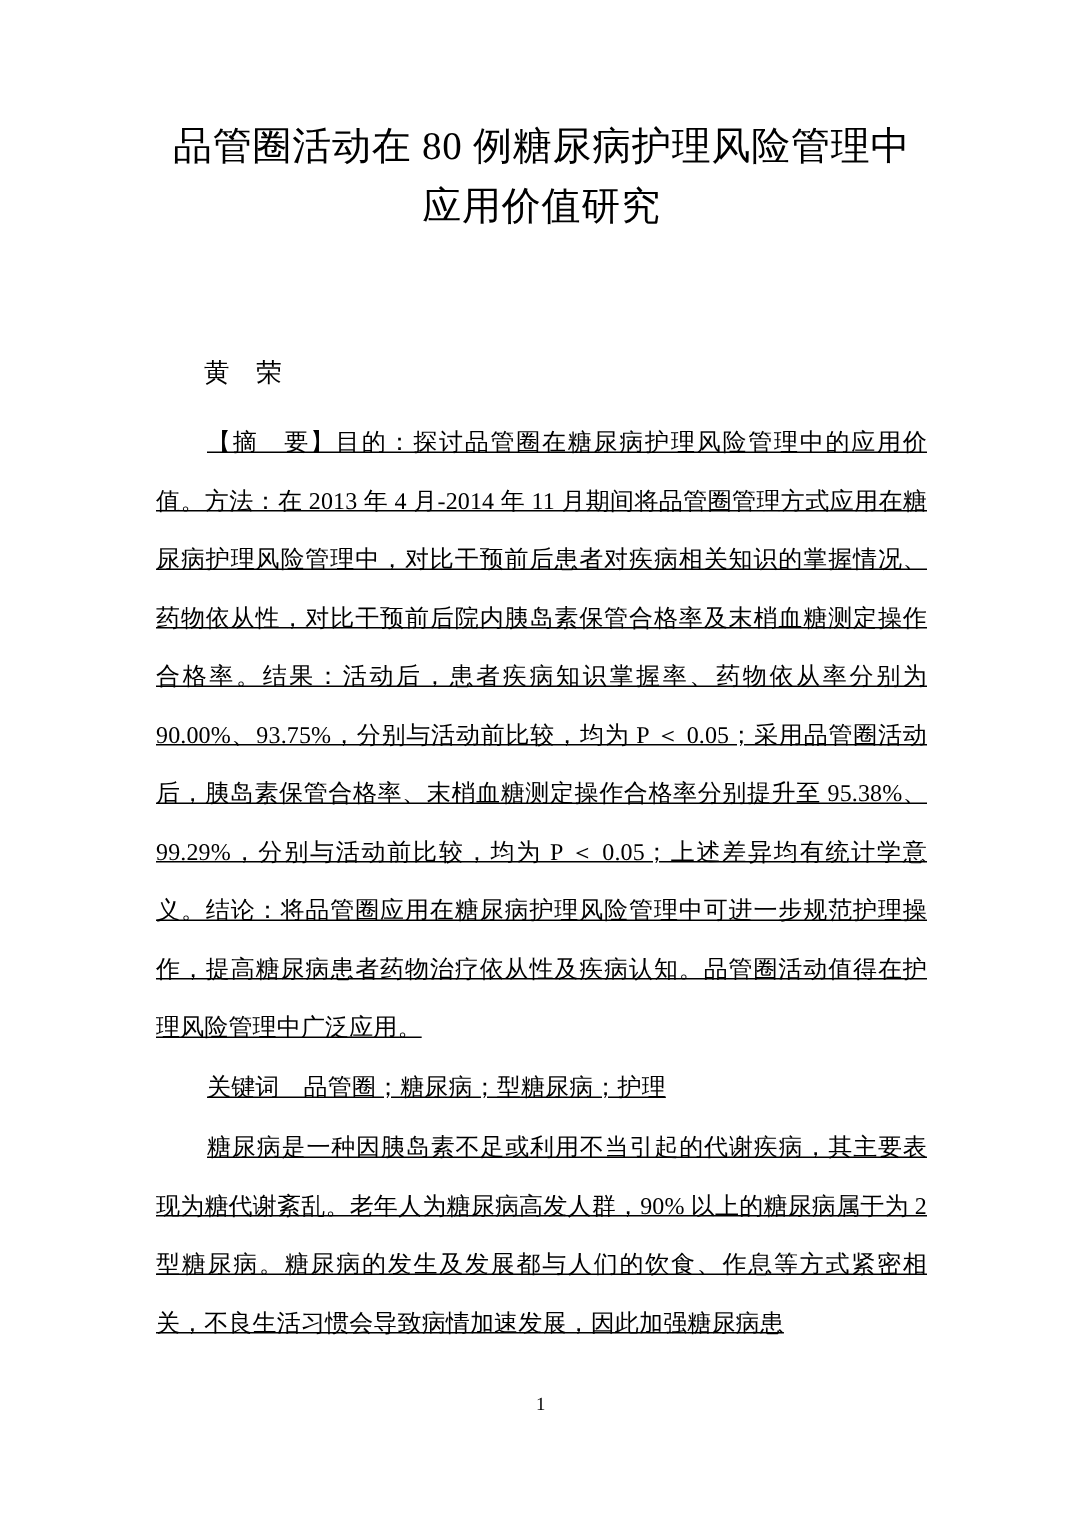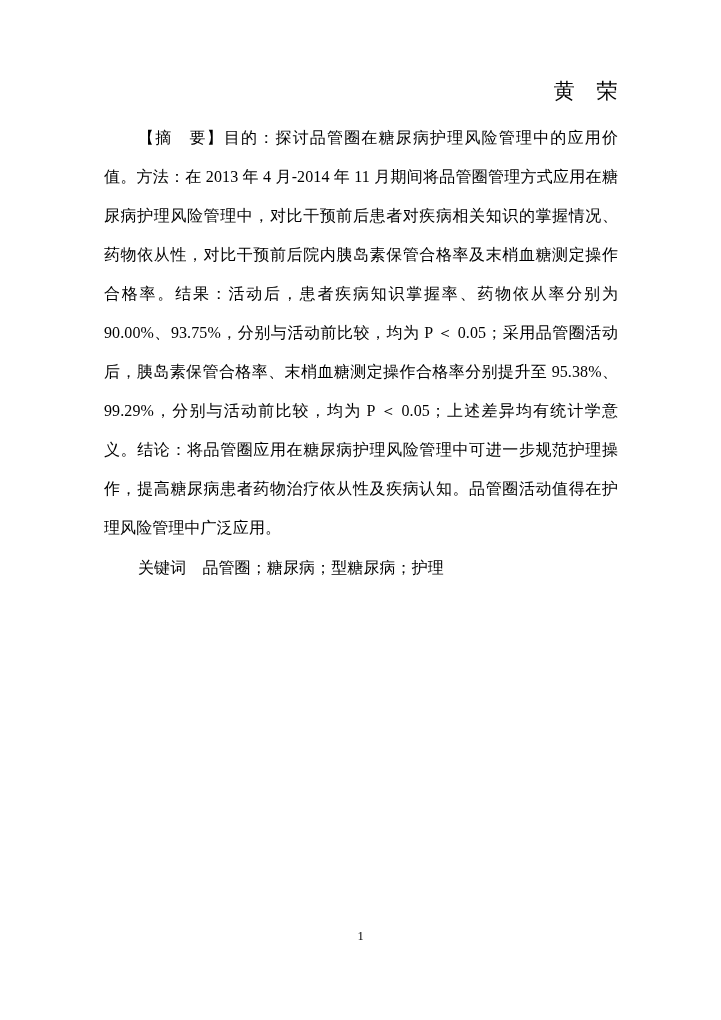--- a/index.html
+++ b/index.html
@@ -38,41 +38,41 @@
     letter-spacing: 0.5px;
     font-weight: 400;
     white-space: nowrap;
   }
 
   
   .author-block {
     padding-top: 72px;
   }
   .author-name {
-    font-size: 21px;
+    font-size: 17px;
     line-height: 38px;
     text-indent: 32px;
     letter-spacing: 0.4px;
-    text-align: right;
   }
   .affiliation {
     font-size: 15.5px;
     line-height: 38px;
     text-indent: 32px;
     letter-spacing: 0.4px;
   }
 
   
   .para {
     font-size: 16px;
     line-height: 39px;
     text-align: justify;
     text-justify: inter-ideograph;
     letter-spacing: 0.1px;
     margin: 0;
+    text-decoration: underline;
   }
   .para-indent-2 {
     text-indent: 34px;
   }
   .abstract {
     margin-top: 8px;
   }
   .keywords {
     margin-top: 1px;
   }
@@ -91,27 +91,32 @@
     line-height: 16px;
   }
 </style>
 </head>
 <body>
 
 <div class="page">
 
   <div class="page-body">
 
+    <div class="title-block">
+      <div class="title-line">品管圈活动在 80 例糖尿病护理风险管理中</div>
+      <div class="title-line">应用价值研究</div>
+    </div>
 
     <div class="author-block">
       <div class="author-name">黄　荣</div>
     </div>
 
     <p class="para para-indent-2 abstract">【摘　要】目的：探讨品管圈在糖尿病护理风险管理中的应用价值。方法：在 2013 年 4 月-2014 年 11 月期间将品管圈管理方式应用在糖尿病护理风险管理中，对比干预前后患者对疾病相关知识的掌握情况、药物依从性，对比干预前后院内胰岛素保管合格率及末梢血糖测定操作合格率。结果：活动后，患者疾病知识掌握率、药物依从率分别为 90.00%、93.75%，分别与活动前比较，均为 P ＜ 0.05；采用品管圈活动后，胰岛素保管合格率、末梢血糖测定操作合格率分别提升至 95.38%、99.29%，分别与活动前比较，均为 P ＜ 0.05；上述差异均有统计学意义。结论：将品管圈应用在糖尿病护理风险管理中可进一步规范护理操作，提高糖尿病患者药物治疗依从性及疾病认知。品管圈活动值得在护理风险管理中广泛应用。</p>
 
     <p class="para para-indent-2 keywords">关键词　品管圈；糖尿病；型糖尿病；护理</p>
 
+    <p class="para para-indent-2 body-para">糖尿病是一种因胰岛素不足或利用不当引起的代谢疾病，其主要表现为糖代谢紊乱。老年人为糖尿病高发人群，90% 以上的糖尿病属于为 2 型糖尿病。糖尿病的发生及发展都与人们的饮食、作息等方式紧密相关，不良生活习惯会导致病情加速发展，因此加强糖尿病患</p>
 
   </div>
 
   <div class="page-number">1</div>
 
 </div>
 
 </body></html>

